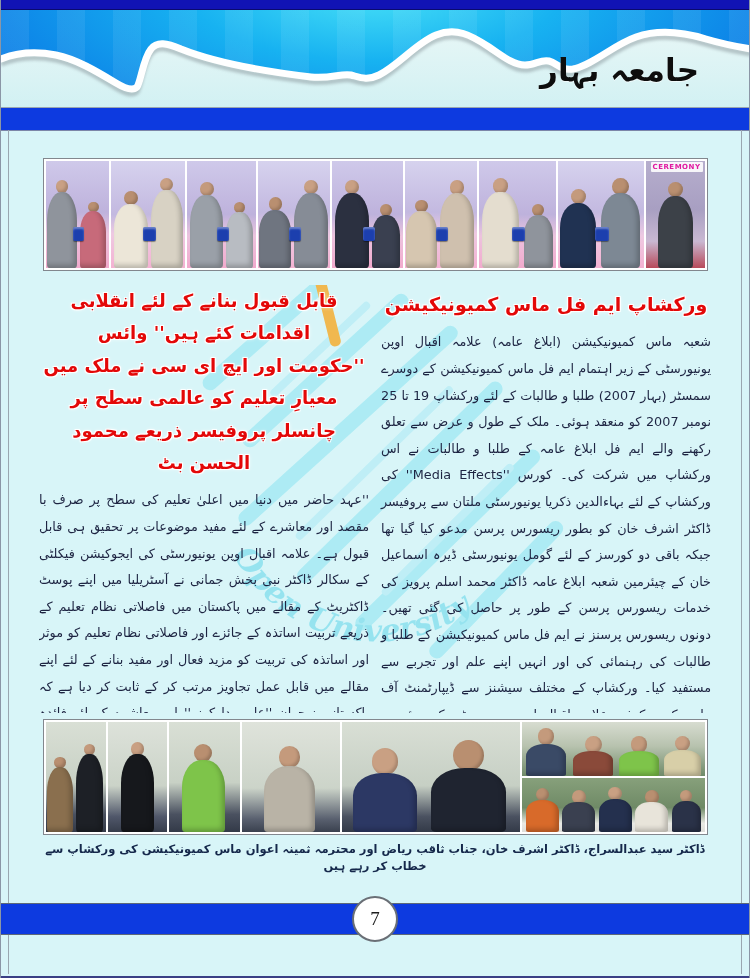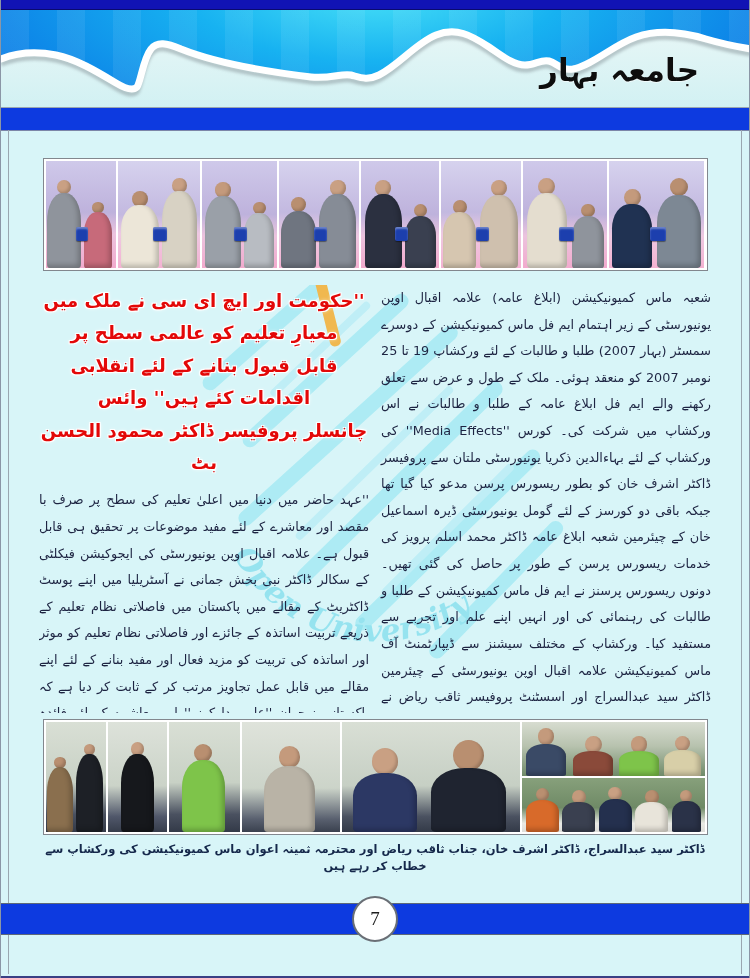--- a/index.html
+++ b/index.html
@@ -192,20 +192,27 @@
         <div class="photo" style="flex: 88 1 0%; background: linear-gradient(rgb(214, 210, 238) 0%, rgb(195, 185, 224) 48%, rgb(238, 201, 226) 70%, rgb(244, 178, 210) 100%);">
           <div class="person" style="left: 3%; width: 42%; height: 74%;">
             <div class="head" style="background: rgb(196, 154, 124);"></div>
             <div class="torso" style="background: rgb(32, 50, 82);"></div>
           </div>
           <div class="person" style="left: 50%; width: 46%; height: 84%;">
             <div class="head" style="background: rgb(185, 143, 112);"></div>
             <div class="torso" style="background: rgb(125, 136, 148);"></div>
           </div>
           <div class="giftbox"></div>
+        </div>
+        <div class="photo" style="flex: 60 1 0%; background: linear-gradient(rgb(182, 174, 205) 0%, rgb(168, 159, 194) 45%, rgb(201, 184, 210) 75%, rgb(184, 74, 90) 100%);">
+          <div class="person" style="left: 20%; width: 60%; height: 80%;">
+            <div class="head" style="background: rgb(185, 143, 112);"></div>
+            <div class="torso" style="background: rgb(60, 65, 72);"></div>
+          </div>
+          <div class="photo-label">CEREMONY</div>
         </div>
       </div>
     </div>
 
   <div id="article">
     <svg id="watermark" viewBox="0 0 410 470">
       <g transform="rotate(-14 205 235)">
         <g stroke="#a9ebf4" stroke-width="15" stroke-linecap="round" fill="none">
           <path d="M70,95 L195,30"></path>
           <path d="M95,160 L275,62"></path>
@@ -223,28 +230,29 @@
         <ellipse cx="201" cy="12" rx="7" ry="11" fill="#ef9a3a"></ellipse>
         <path id="wm-arc" d="M 48,250 A 160,160 0 0 0 362,270" fill="none"></path>
         <text font-size="31" font-weight="bold" font-style="italic" fill="#8fe2ef" font-family="DejaVu Serif,serif">
           <textPath id="wm-text-path" href="#wm-arc" startOffset="4%">Open University</textPath>
         </text>
       </g>
     </svg>
 
     <div class="column">
       <div id="left-headline" class="red-head">
+          <div>قابل قبول بنانے کے لئے انقلابی اقدامات کئے ہیں'' وائس</div>
           <div>''حکومت اور ایچ ای سی نے ملک میں معیارِ تعلیم کو عالمی سطح پر</div>
-          <div>قابل قبول بنانے کے لئے انقلابی اقدامات کئے ہیں'' وائس</div>
-          <div>چانسلر پروفیسر ڈاکٹر محمود الحسن بٹ</div>
+          <div>چانسلر پروفیسر ذریعے محمود الحسن بٹ</div>
         </div>
       <div class="body-text">''عہد حاضر میں دنیا میں اعلیٰ تعلیم کی سطح پر صرف با مقصد اور معاشرے کے لئے مفید موضوعات پر تحقیق ہی قابل قبول ہے۔ علامہ اقبال اوپن یونیورسٹی کی ایجوکیشن فیکلٹی کے سکالر ڈاکٹر نبی بخش جمانی نے آسٹریلیا میں اپنے پوسٹ ڈاکٹریٹ کے مقالے میں پاکستان میں فاصلاتی نظام تعلیم کے ذریعے تربیت اساتذہ کے جائزے اور فاصلاتی نظام تعلیم کو موثر اور اساتذہ کی تربیت کو مزید فعال اور مفید بنانے کے لئے اپنے مقالے میں قابل عمل تجاویز مرتب کر کے ثابت کر دیا ہے کہ پاکستانی نوجوان ''علم پیدا کرنے'' اور معاشرے کے لئے فائدہ مند تحقیق کرنے میں دنیا کے کسی بھی ترقی یافتہ ملک کے نوجوانوں سے کم نہیں ہیں''۔ ان خیالات کا اظہار وائس چانسلر پروفیسر ڈاکٹر محمود الحسن بٹ نے یونیورسٹی میں منعقدہ ''پوسٹ ڈاکٹورل ریسرچ سیمینار'' سے اپنے خطاب میں کیا۔ انہوں نے کہا کہ ڈاکٹر نبی بخش جمانی مبارکباد کے مستحق ہیں' کیونکہ ڈاکٹر جمانی نے ڈیکن یونیورسٹی (آسٹریلیا) سے تعلیم اساتذہ (فاصلاتی) میں پوسٹ ڈاکٹریٹ کا تھیسس جو ساٹھ ہزار الفاظ پر مشتمل ہے اور ایک سال کے مختصر ترین عرصے</div>
     </div>
 
     <div class="column">
+      <div id="right-headline" class="red-head">ورکشاپ ایم فل ماس کمیونیکیشن</div>
       <div class="body-text">شعبہ ماس کمیونیکیشن (ابلاغ عامہ) علامہ اقبال اوپن یونیورسٹی کے زیر اہتمام ایم فل ماس کمیونیکیشن کے دوسرے سمسٹر (بہار 2007) طلبا و طالبات کے لئے ورکشاپ 19 تا 25 نومبر 2007 کو منعقد ہوئی۔ ملک کے طول و عرض سے تعلق رکھنے والے ایم فل ابلاغ عامہ کے طلبا و طالبات نے اس ورکشاپ میں شرکت کی۔ کورس ''Media Effects'' کی ورکشاپ کے لئے بہاءالدین ذکریا یونیورسٹی ملتان سے پروفیسر ڈاکٹر اشرف خان کو بطور ریسورس پرسن مدعو کیا گیا تھا جبکہ باقی دو کورسز کے لئے گومل یونیورسٹی ڈیرہ اسماعیل خان کے چیئرمین شعبہ ابلاغ عامہ ڈاکٹر محمد اسلم پرویز کی خدمات ریسورس پرسن کے طور پر حاصل کی گئی تھیں۔ دونوں ریسورس پرسنز نے ایم فل ماس کمیونیکیشن کے طلبا و طالبات کی رہنمائی کی اور انہیں اپنے علم اور تجربے سے مستفید کیا۔ ورکشاپ کے مختلف سیشنز سے ڈیپارٹمنٹ آف ماس کمیونیکیشن علامہ اقبال اوپن یونیورسٹی کے چیئرمین ڈاکٹر سید عبدالسراج اور اسسٹنٹ پروفیسر ثاقب ریاض نے بھی خطاب کیا۔ طلبا و طالبات نے ورکشاپ کو انتہائی مفید قرار دیا اور اس کامیاب ورکشاپ کے انعقاد پر شعبہ ابلاغ عامہ کو مبارکباد پیش کی۔</div>
     </div>
   </div>
 
   <div class="photo-frame" id="photo-frame-bottom">
       <div class="p-row">
         <div class="photo" style="flex: 62 1 0%; background: linear-gradient(rgb(217, 223, 213) 0%, rgb(200, 209, 197) 55%, rgb(74, 81, 96) 84%, rgb(51, 58, 72) 100%);">
           <div class="person" style="left: 2%; width: 44%; height: 68%;">
             <div class="head" style="background: rgb(185, 143, 112);"></div>
             <div class="torso" style="background: rgb(138, 111, 78);"></div>

